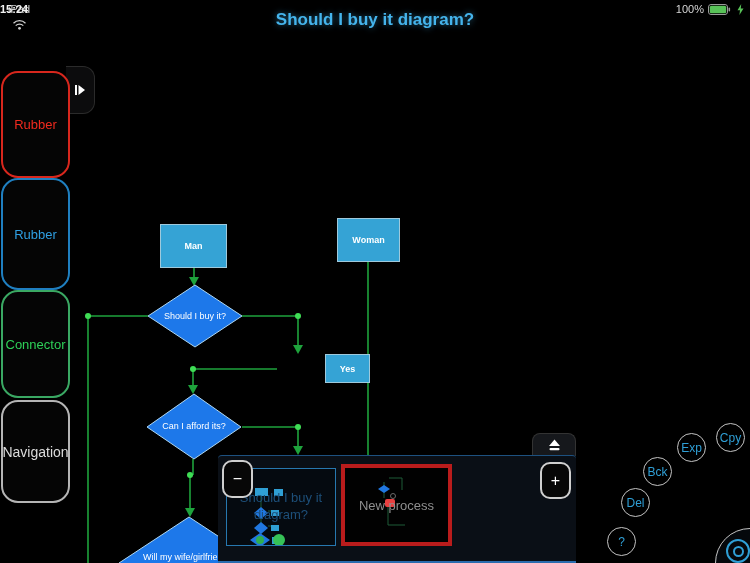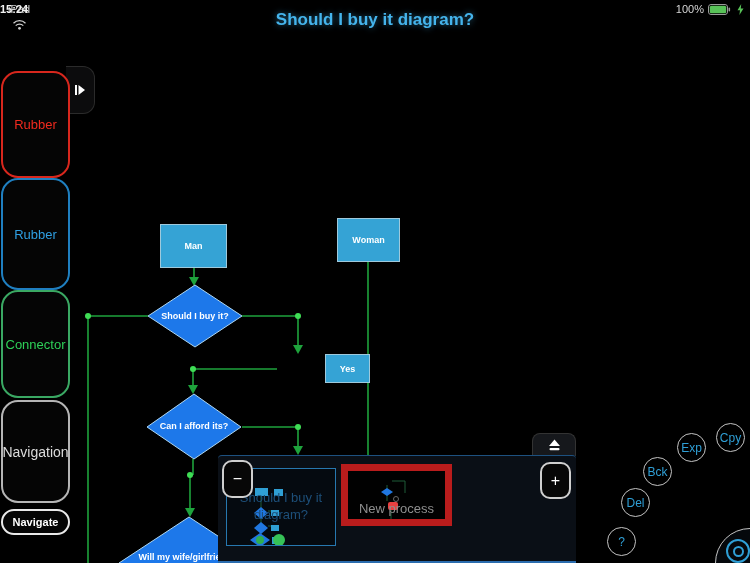--- a/index.html
+++ b/index.html
@@ -28,41 +28,41 @@
   .expand-tab { position:absolute; left:66px; top:66px; width:29px; height:48px; z-index:4;
     background:#0c0c0d; border:1px solid #2b2b2b; border-left:none; border-radius:0 12px 12px 0;
     display:flex; align-items:center; justify-content:center; }
 
   
   .node-rect { position:absolute; background:#35a3d5; border:1px solid #9fc9dc; z-index:2;
     display:flex; align-items:center; justify-content:center; color:#fff; font-weight:bold; font-size:9px; }
   .node-man   { left:160px; top:224px; width:67px; height:44px; }
   .node-woman { left:337px; top:218px; width:63px; height:44px; }
   .node-yes   { left:277px; top:354px; width:45px; height:29px;margin-left:48px; }
-  .diamond-label { position:absolute; z-index:2; color:#fff; font-weight:bold; font-size:9px;
+  .diamond-label { position:absolute; z-index:2; color:#fff; font-weight:normal; font-size:9px;
     text-align:center; white-space:nowrap; }
   .lbl-should { left:150px; top:311px; width:90px; }
   .lbl-afford { left:147px; top:421px; width:94px; }
   .lbl-wife   { left:119px; top:552px; width:140px; }
 
   #flow-svg { position:absolute; left:0; top:0; z-index:1; }
 
   
   .eject-tab { position:absolute; left:532px; top:433px; width:44px; height:23px; z-index:6;
     background:#16181c; border:1px solid #333; border-bottom:none; border-radius:8px 8px 0 0;
     display:flex; align-items:center; justify-content:center; }
   .doc-panel { position:absolute; left:218px; top:455px; width:358px; height:108px; z-index:6;
     background:#0a0f16; border-top:1px solid #1d5180; border-bottom:2px solid #2a6cae; border-radius:4px 4px 0 0; }
   .zoom-btn { position:absolute; z-index:8; background:#070707; border:2px solid #cfcfcf; border-radius:10px;
     color:#fff; display:flex; align-items:center; justify-content:center; font-size:16px; }
   .btn-minus { left:4px; top:4px; width:31px; height:38px; }
   .btn-plus  { left:322px; top:6px; width:31px; height:37px; }
   .thumb { position:absolute; overflow:hidden; }
   .thumb-1 { left:8px; top:12px; width:110px; height:78px; border:1px solid #2778b0; background:#050a10; }
-  .thumb-2 { left:123px; top:8px; width:111px; height:62px; border:7px solid #b91c1c; background:#010101; }
+  .thumb-2 { left:123px; top:8px; width:111px; height:82px; border:4px solid #b91c1c; background:#010101; }
   .thumb-1 .thumb-label { position:absolute; left:0; right:0; top:20px; text-align:center;
     color:#1d4f79; font-size:13px; line-height:17px; }
   .thumb-2 .thumb-label { position:absolute; left:0; right:0; top:30px; text-align:center;
     color:#8f8f8f; font-size:13px; }
   .thumb svg { position:absolute; left:0; top:0; }
 
   
   .fab { position:absolute; width:29px; height:29px; border:1px solid #c3c3c3; border-radius:50%;
     z-index:7; display:flex; align-items:center; justify-content:center;
     color:#2f9fd6; font-size:12px; background:rgba(0,0,0,.25); }
@@ -112,23 +112,20 @@
   </div>
   <div class="tool tool-entity">
     <span>Rubber</span>
   </div>
   <div class="tool tool-connector">
     <span>Connector</span>
   </div>
   <div class="tool tool-navigation">
     <span>Navigation</span>
   </div>
-  <div class="tool tool-navigate">
-    <span>Navigate</span>
-  </div>
 
   <div class="expand-tab">
     <svg width="12" height="12" viewBox="0 0 12 12">
       <rect x="1" y="1" width="2" height="10" fill="#fff"></rect>
       <path d="M4.5 1 L11 6 L4.5 11 Z" fill="#fff"></path>
     </svg>
   </div>
 
   <svg id="flow-svg" width="750" height="563" viewBox="0 0 750 563">
     <g stroke="#1ea33c" stroke-width="1.6" fill="none">

